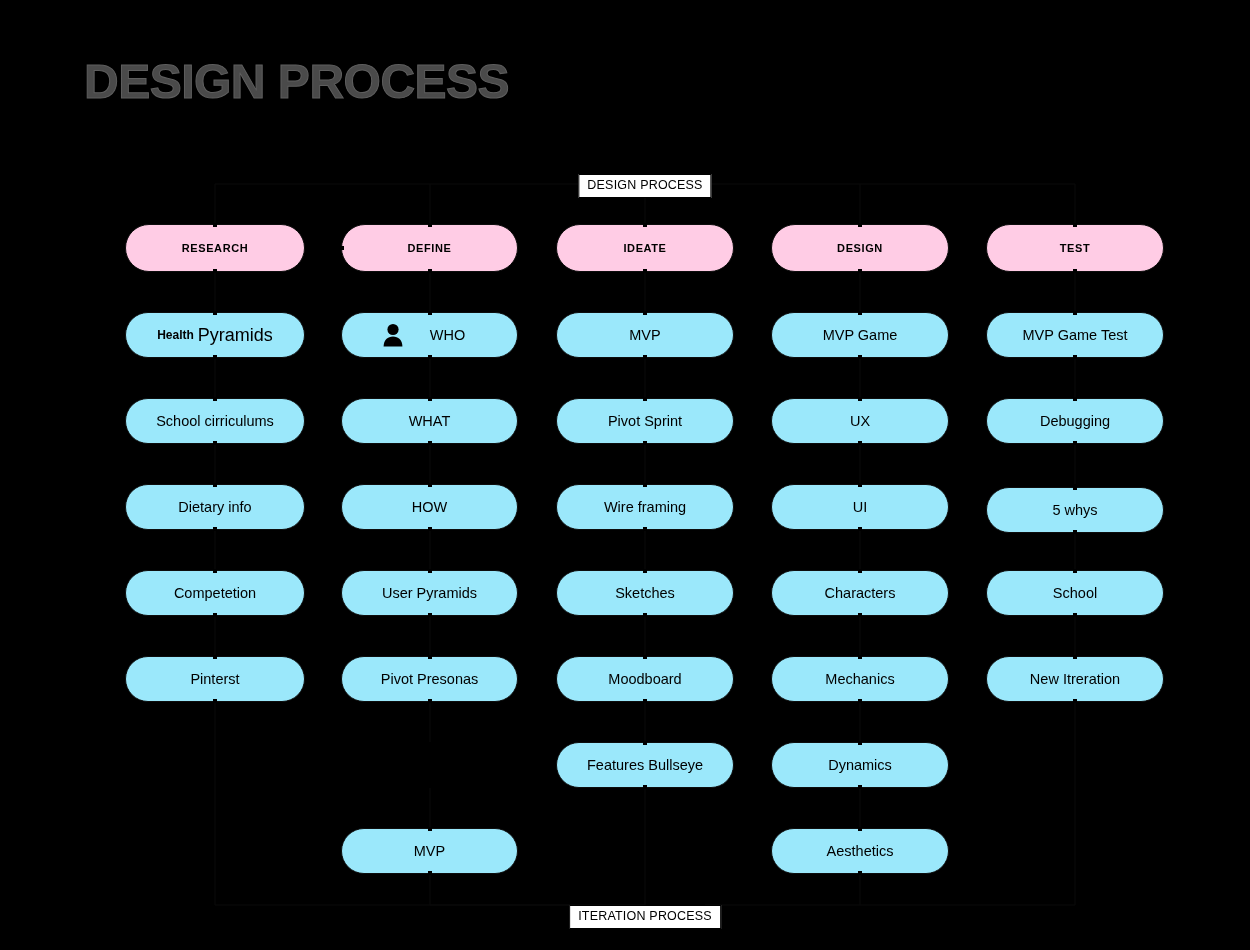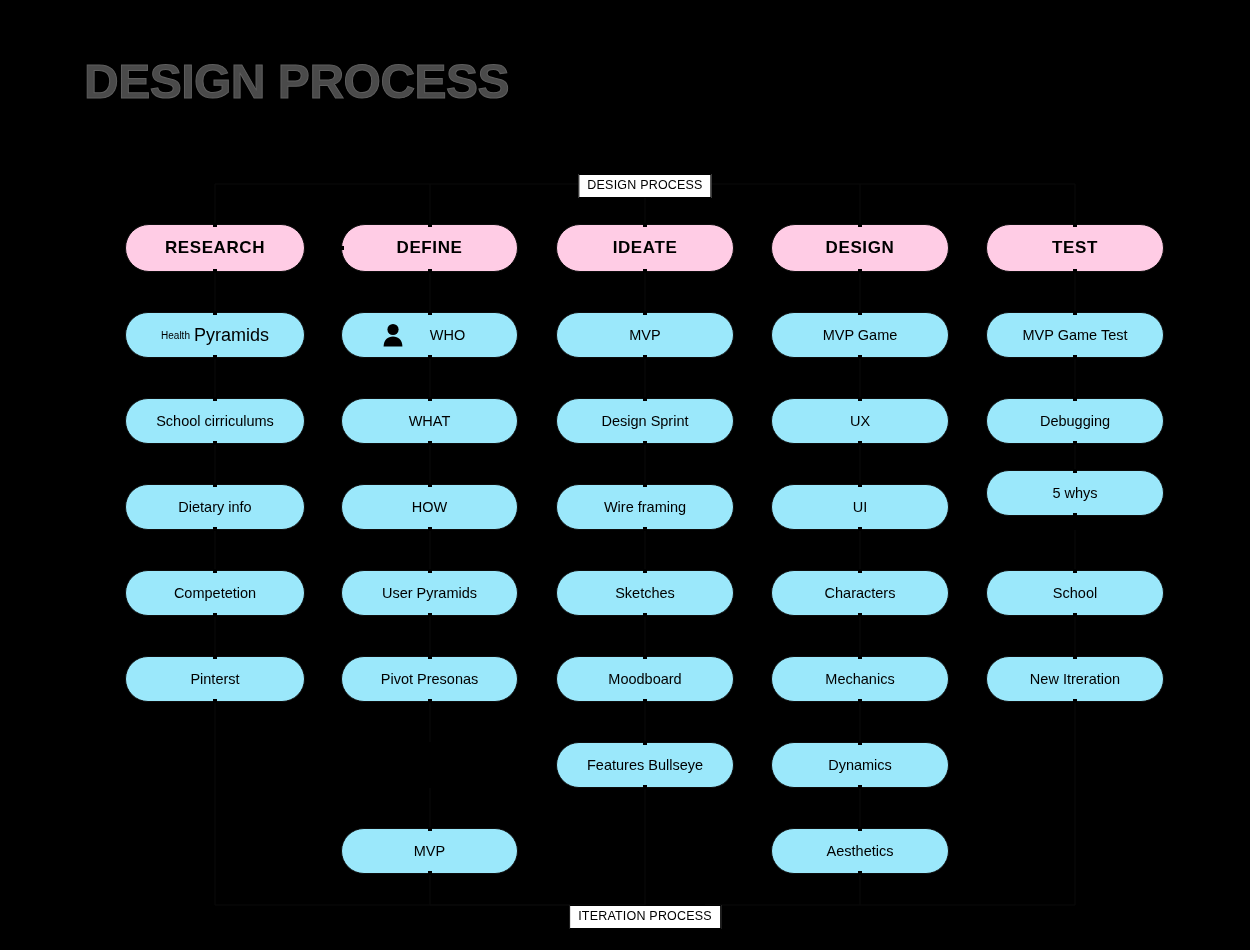--- a/index.html
+++ b/index.html
@@ -74,31 +74,31 @@
     display: flex;
     align-items: center;
     justify-content: center;
     color: #000000;
     white-space: nowrap;
     z-index: 3;
   }
   .node.phase {
     background: #ffcce5;
     font-weight: bold;
-    font-size: 17px;
+    font-size: 11px;
     letter-spacing: 0.6px;
     height: 48px;
     border-radius: 24px;
   }
   .node.step {
     background: #9be8fb;
     font-weight: normal;
     font-size: 14.5px;
   }
-  .node .label-main { font-size: 10px; }
+  .node .label-main { font-size: 12px; font-weight: bold; }
   .node .label-sub  { font-size: 18px; margin-left: 4px; }
 
   .node .who-icon {
     display: inline-flex;
     align-items: center;
     margin-right: 26px;
     margin-left: -12px;
   }
   .node .who-icon svg { display: block; }
 
@@ -284,21 +284,21 @@
 
   <div class="node step" style="left:556px; top:312px; width:178px;">
     <span class="port top"></span>
     <span class="port bottom"></span>
     <span>MVP</span>
   </div>
 
   <div class="node step" style="left:556px; top:398px; width:178px;">
     <span class="port top"></span>
     <span class="port bottom"></span>
-    <span>Design Sprint</span>
+    <span>Pivot Sprint</span>
   </div>
 
   <div class="node step" style="left:556px; top:484px; width:178px;">
     <span class="port top"></span>
     <span class="port bottom"></span>
     <span>Wire framing</span>
   </div>
 
   <div class="node step" style="left:556px; top:570px; width:178px;">
     <span class="port top"></span>
@@ -377,21 +377,21 @@
     <span class="port bottom"></span>
     <span>MVP Game Test</span>
   </div>
 
   <div class="node step" style="left:986px; top:398px; width:178px;">
     <span class="port top"></span>
     <span class="port bottom"></span>
     <span>Debugging</span>
   </div>
 
-  <div class="node step" style="left:986px; top:470px; width:178px;text-align:center;">
+  <div class="node step" style="left:986px; top:487px; width:178px;text-align:center;">
     <span class="port top"></span>
     <span class="port bottom"></span>
     <span>5 whys</span>
   </div>
 
   <div class="node step" style="left:986px; top:570px; width:178px;">
     <span class="port top"></span>
     <span class="port bottom"></span>
     <span>School</span>
   </div>

